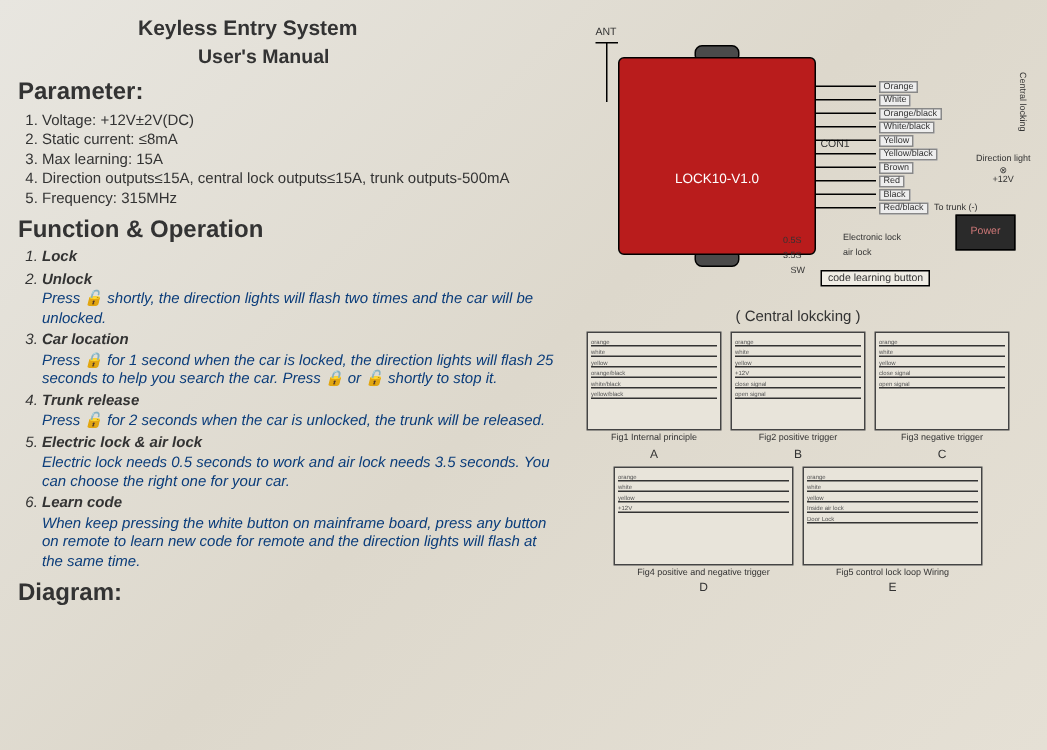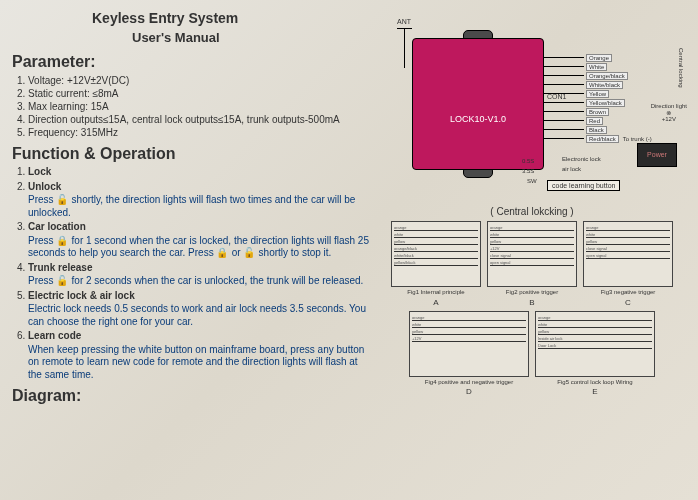--- a/index.html
+++ b/index.html
@@ -46,20 +46,21 @@
     padding-left: 16px;
     line-height: 1.3;
   }
   ol.ops {
     margin: 0;
     padding-left: 16px;
     line-height: 1.25;
   }
   ol.ops li {
     margin-bottom: 2px;
+    font-style: italic;
   }
   .op-title {
     font-weight: bold;
   }
   .op-body {
     display: block;
     margin-top: 1px;
     color: #0a3c7a;
   }
   
@@ -67,21 +68,21 @@
     position: relative;
     height: 180px;
     font-size: 7px;
   }
   .chip {
     position: absolute;
     left: 30px;
     top: 20px;
     width: 130px;
     height: 130px;
-    background: #be185d;
+    background: #b91c1c;
     border: 1px solid #000;
     border-radius: 4px;
     color: #fff;
     text-align: center;
   }
   .chip-label {
     margin-top: 75px;
     font-size: 9px;
   }
   .tab { position:absolute; width:28px; height:10px; background:#4a4a4a; border:1px solid #000; border-radius:5px;}

